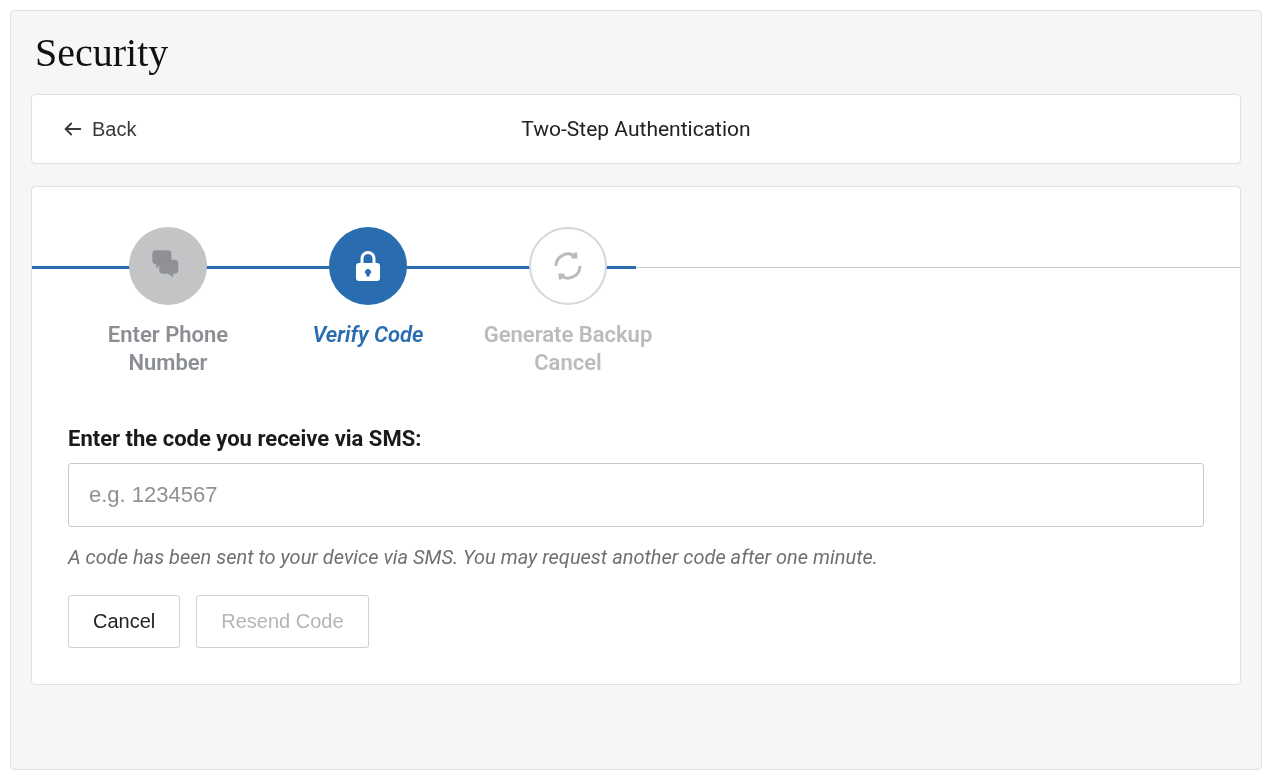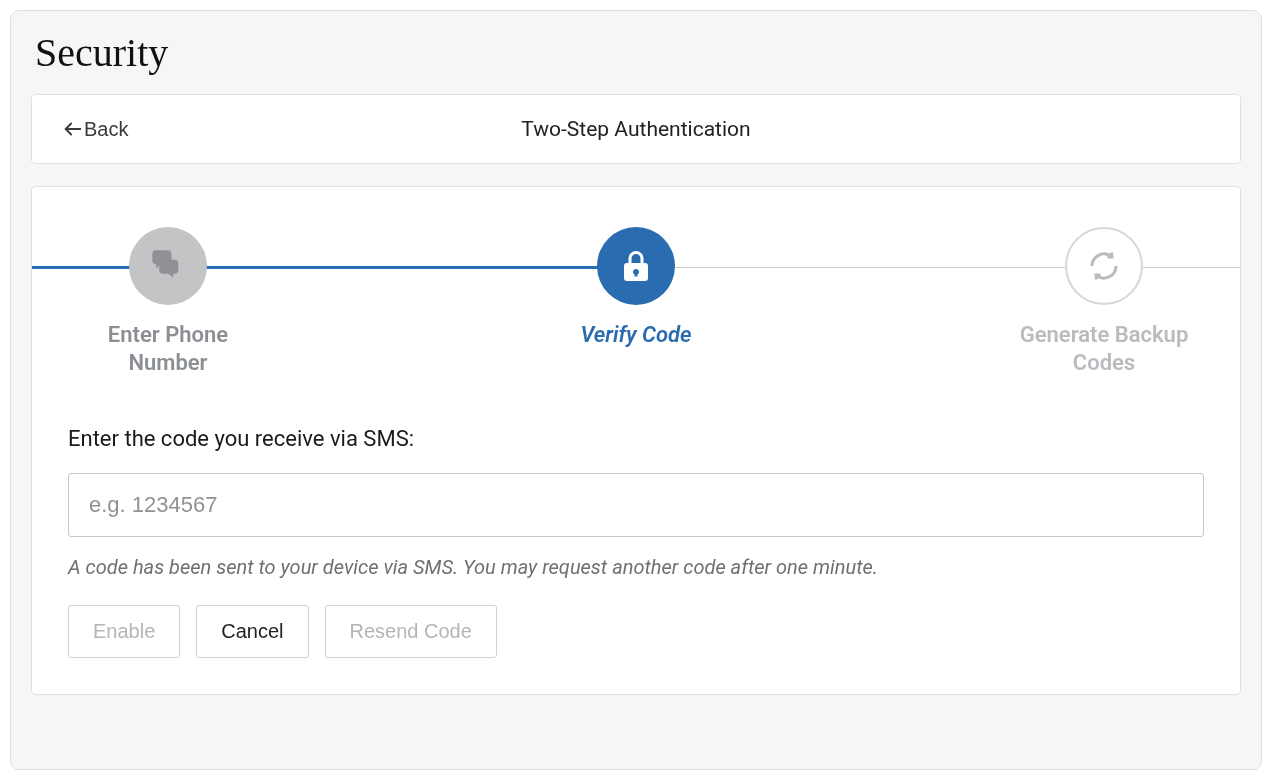--- a/index.html
+++ b/index.html
@@ -10,21 +10,21 @@
   body {
     font-family: -apple-system, BlinkMacSystemFont, "Segoe UI", Roboto, "Helvetica Neue", Arial, sans-serif;
     background: #fff;
     padding: 10px;
     width: 1272px;
     height: 780px;
     color: #1a1a1a;
   }
   .outer-panel {
     border: 1px solid #e0e0e0;
-    border-radius: 9px;
+    border-radius: 4px;
     background: #f6f6f6;
     padding: 12px 20px 20px 20px;
     height: 760px;
   }
   .page-title {
     font-family: Georgia, "Times New Roman", serif;
     font-size: 40px;
     font-weight: 400;
     color: #111;
     margin: 6px 0 18px 4px;
@@ -35,21 +35,21 @@
     border-radius: 4px;
     padding: 22px 30px;
     display: flex;
     align-items: center;
     position: relative;
     margin-bottom: 22px;
   }
   .back-button {
     display: inline-flex;
     align-items: center;
-    gap: 0;
+    gap: 8px;
     background: none;
     border: none;
     font-size: 20px;
     color: #3a3a3a;
     cursor: pointer;
     padding: 0;
     position: absolute;
     left: 30px;
   }
   .back-button .arrow-icon svg {
@@ -66,21 +66,20 @@
   }
   .main-card {
     background: #fff;
     border: 1px solid #e0e0e0;
     border-radius: 4px;
     padding: 40px 36px 36px 36px;
   }
   .stepper {
     display: flex;
     align-items: flex-start;
-    justify-content: space-between;
     position: relative;
     margin-bottom: 50px;
   }
   .step {
     display: flex;
     flex-direction: column;
     align-items: center;
     position: relative;
     z-index: 2;
     width: 200px;
@@ -128,23 +127,23 @@
   .step-line {
     position: absolute;
     top: 39px;
     height: 3px;
     z-index: 1;
   }
   .line-active { background: #2a6cb0; }
   .line-pending { background: #ccc; height: 1px; top: 40px; }
   .form-label {
     font-size: 22px;
-    font-weight: 400;
+    font-weight: 700;
     color: #1a1a1a;
-    margin-bottom: 22px;
+    margin-bottom: 12px;
   }
   .code-input {
     width: 100%;
     font-size: 22px;
     padding: 18px 20px;
     border: 1px solid #c8c8c8;
     border-radius: 3px;
     color: #222;
     margin-bottom: 18px;
   }
@@ -223,32 +222,31 @@
 
       <div class="step pending">
         <div class="step-circle">
           <svg viewBox="0 0 24 24">
             <path d="M4 12a8 8 0 0 1 13.3-6" fill="none"></path>
             <polyline points="17 3 17.3 6 14.3 6" fill="none"></polyline>
             <path d="M20 12a8 8 0 0 1-13.3 6" fill="none"></path>
             <polyline points="7 21 6.7 18 9.7 18" fill="none"></polyline>
           </svg>
         </div>
-        <div class="step-label">Generate Backup Codes</div>
+        <div class="step-label">Generate Backup Cancel</div>
       </div>
 
     </div>
 
     <div class="form-label">Enter the code you receive via SMS:</div>
 
     <input type="text" class="code-input" placeholder="e.g. 1234567" style="">
 
     <div class="hint-text">A code has been sent to your device via SMS. You may request another code after one minute.</div>
 
     <div class="button-row">
-      <button class="btn disabled">Enable</button>
       <button class="btn">Cancel</button>
       <button class="btn disabled">Resend Code</button>
     </div>
 
   </div>
 
 </div>
 
 </body></html>

